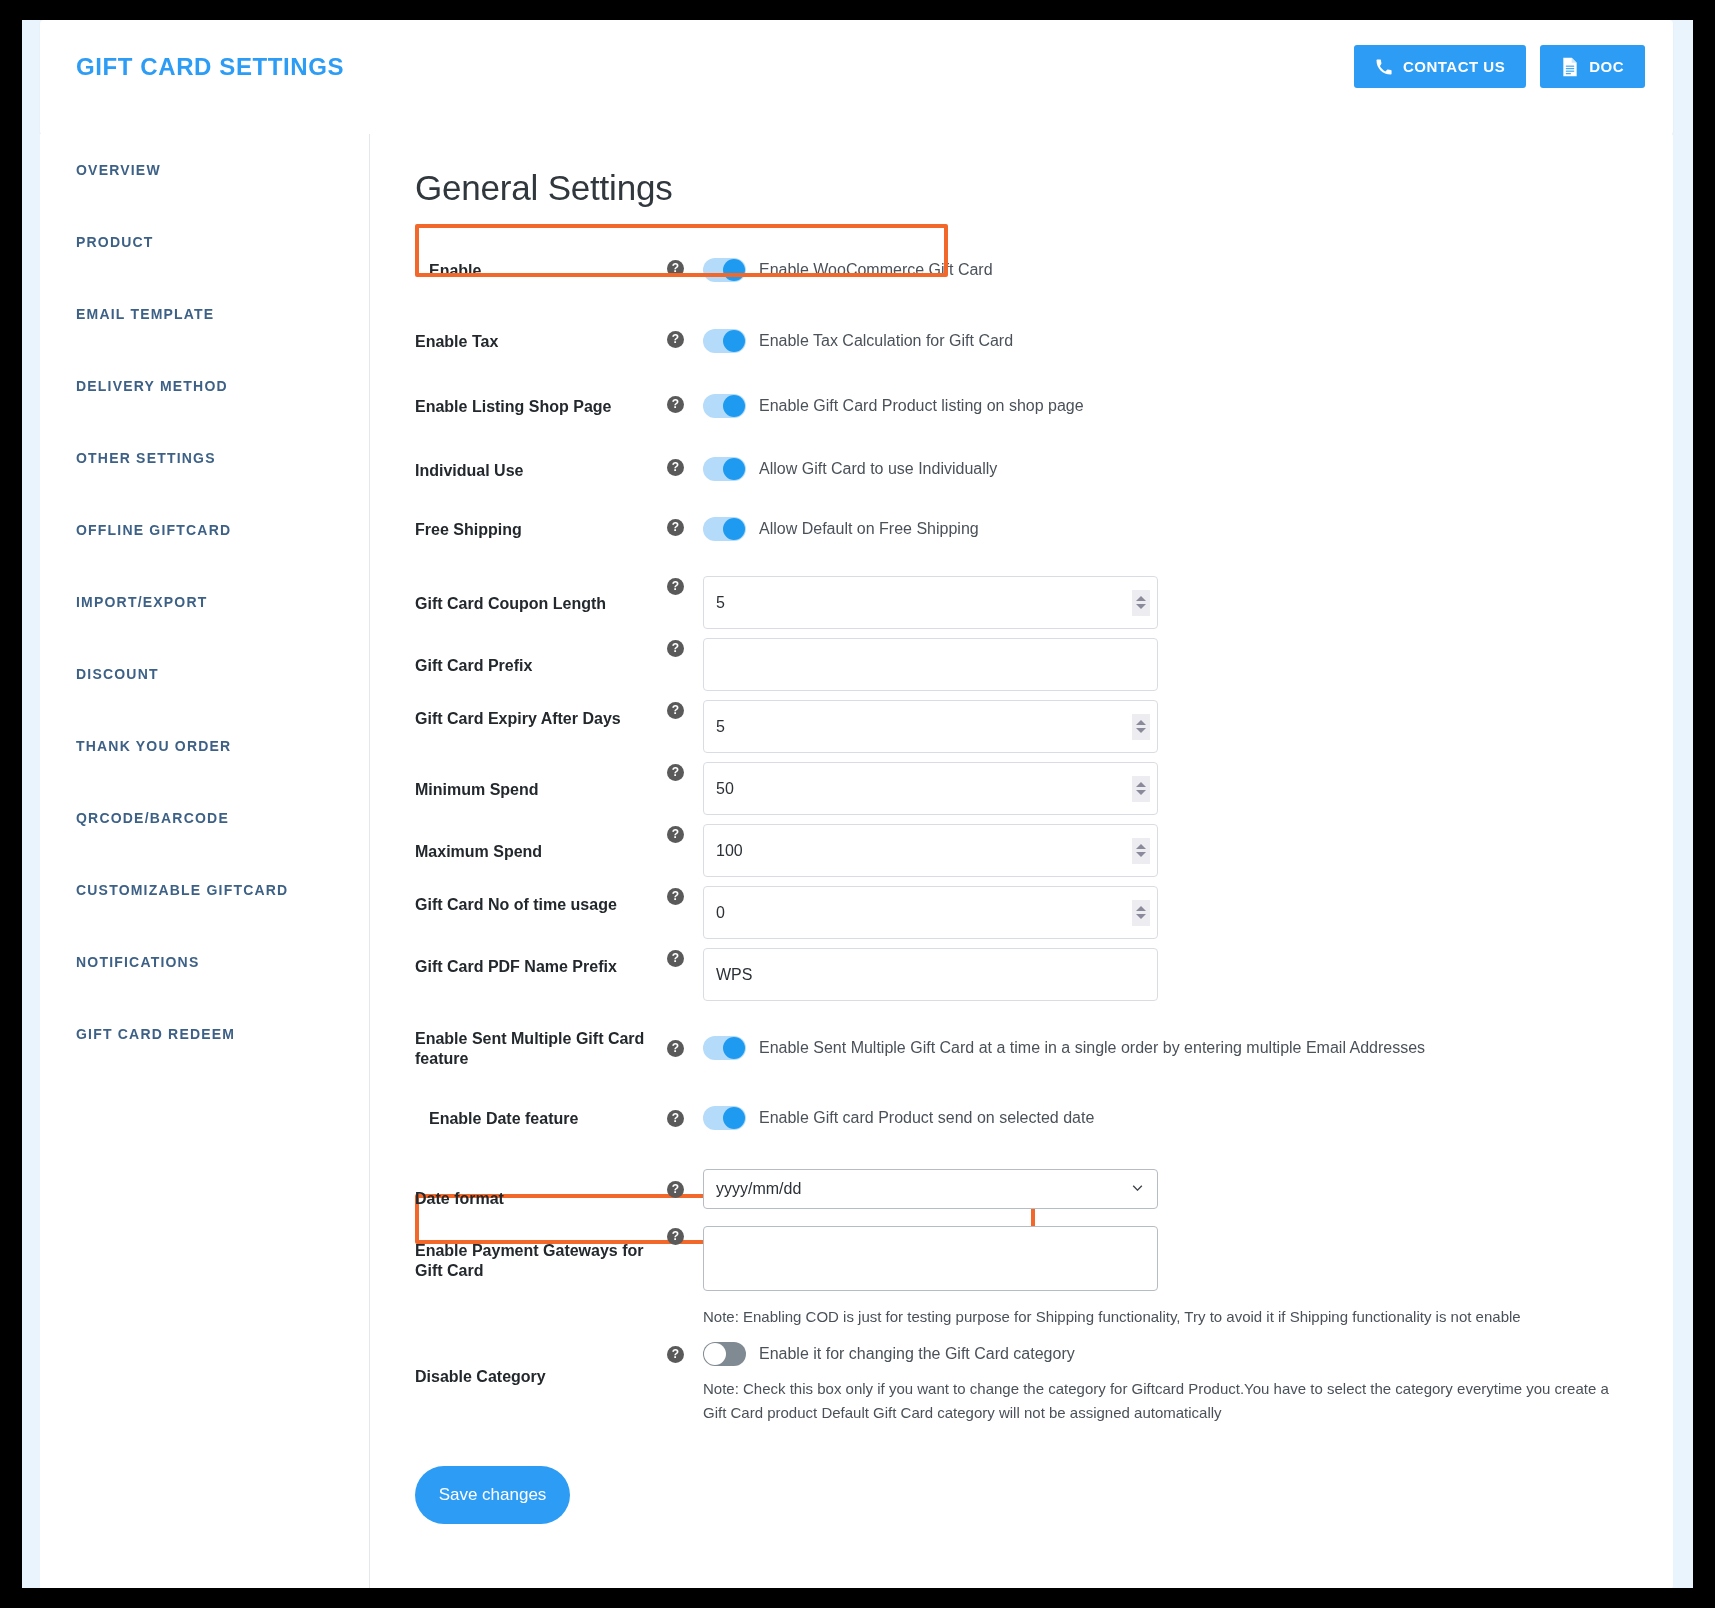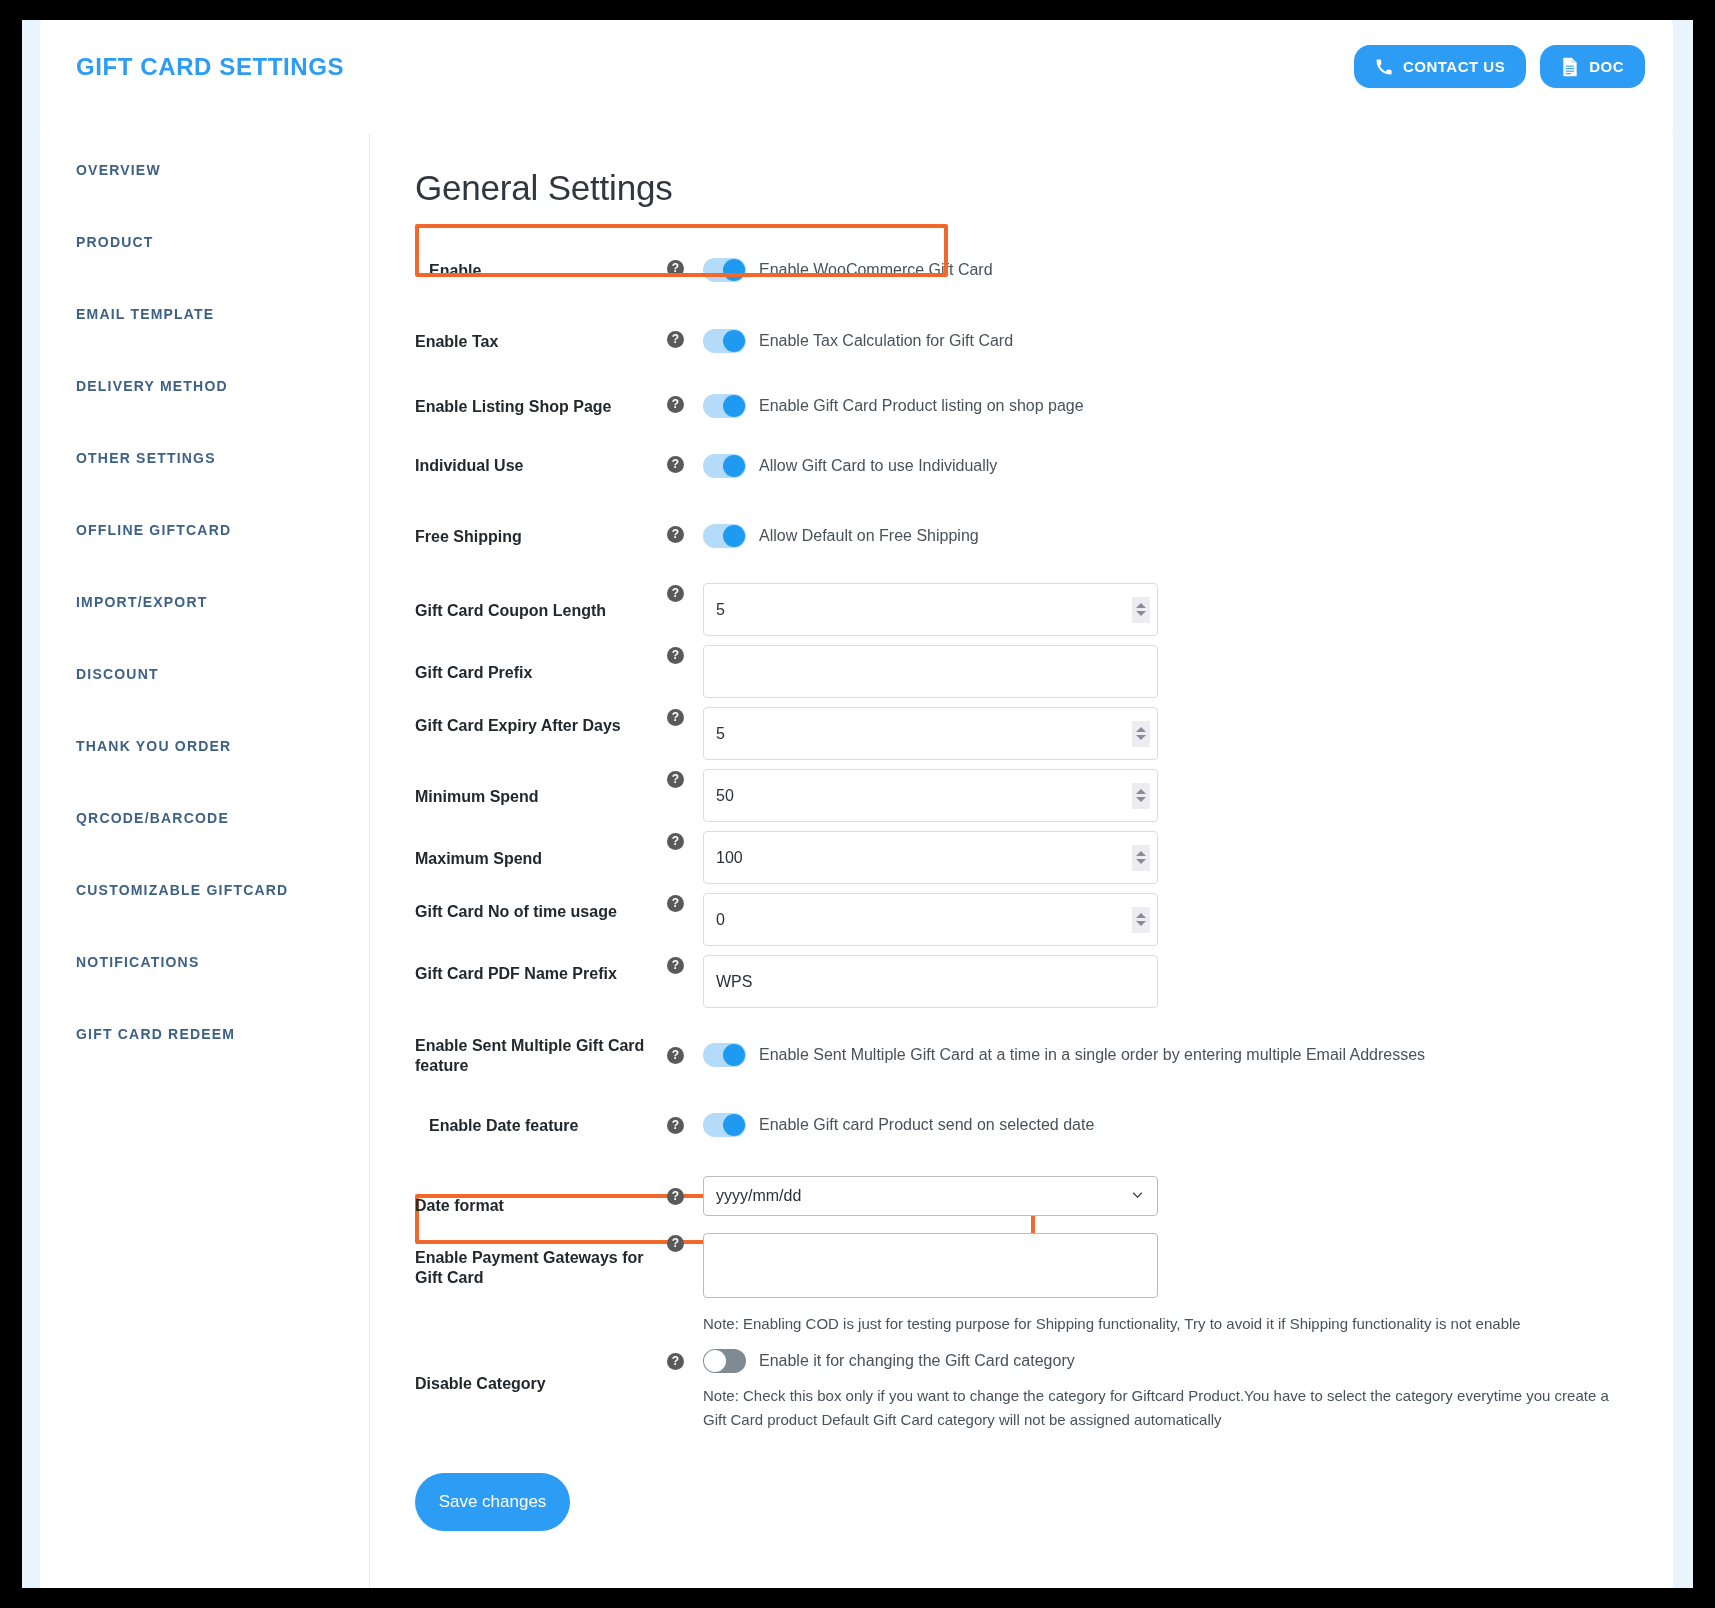--- a/index.html
+++ b/index.html
@@ -53,21 +53,21 @@
     gap: 14px;
     align-items: center;
   }
   .btn-blue {
     display: inline-flex;
     align-items: center;
     gap: 10px;
     background: #2d9cf5;
     color: #fff;
     border: none;
-    border-radius: 16px;
+    border-radius: 3px;
     height: 43px;
     padding: 0 21px;
     font-size: 15px;
     font-weight: bold;
     letter-spacing: 0.5px;
     cursor: pointer;
     font-family: "Liberation Sans", sans-serif;
   }
   .btn-blue svg { display: block; }
 
@@ -399,21 +399,21 @@
           <div class="row-label">Enable Listing Shop Page</div>
           <div class="row-ctrl">
             <span class="help">?</span>
             <span class="toggle">
                 <span class="knob"></span>
               </span>
             <span class="toggle-text">Enable Gift Card Product listing on shop page</span>
           </div>
         </div>
 
-        <div class="row" style="margin-top:31px;align-items:flex-start;min-height:34px;">
+        <div class="row" style="margin-top:24px;align-items:flex-end;min-height:34px;">
           <div class="row-label">Individual Use</div>
           <div class="row-ctrl">
             <span class="help">?</span>
             <span class="toggle">
                 <span class="knob"></span>
               </span>
             <span class="toggle-text">Allow Gift Card to use Individually</span>
           </div>
         </div>
 

